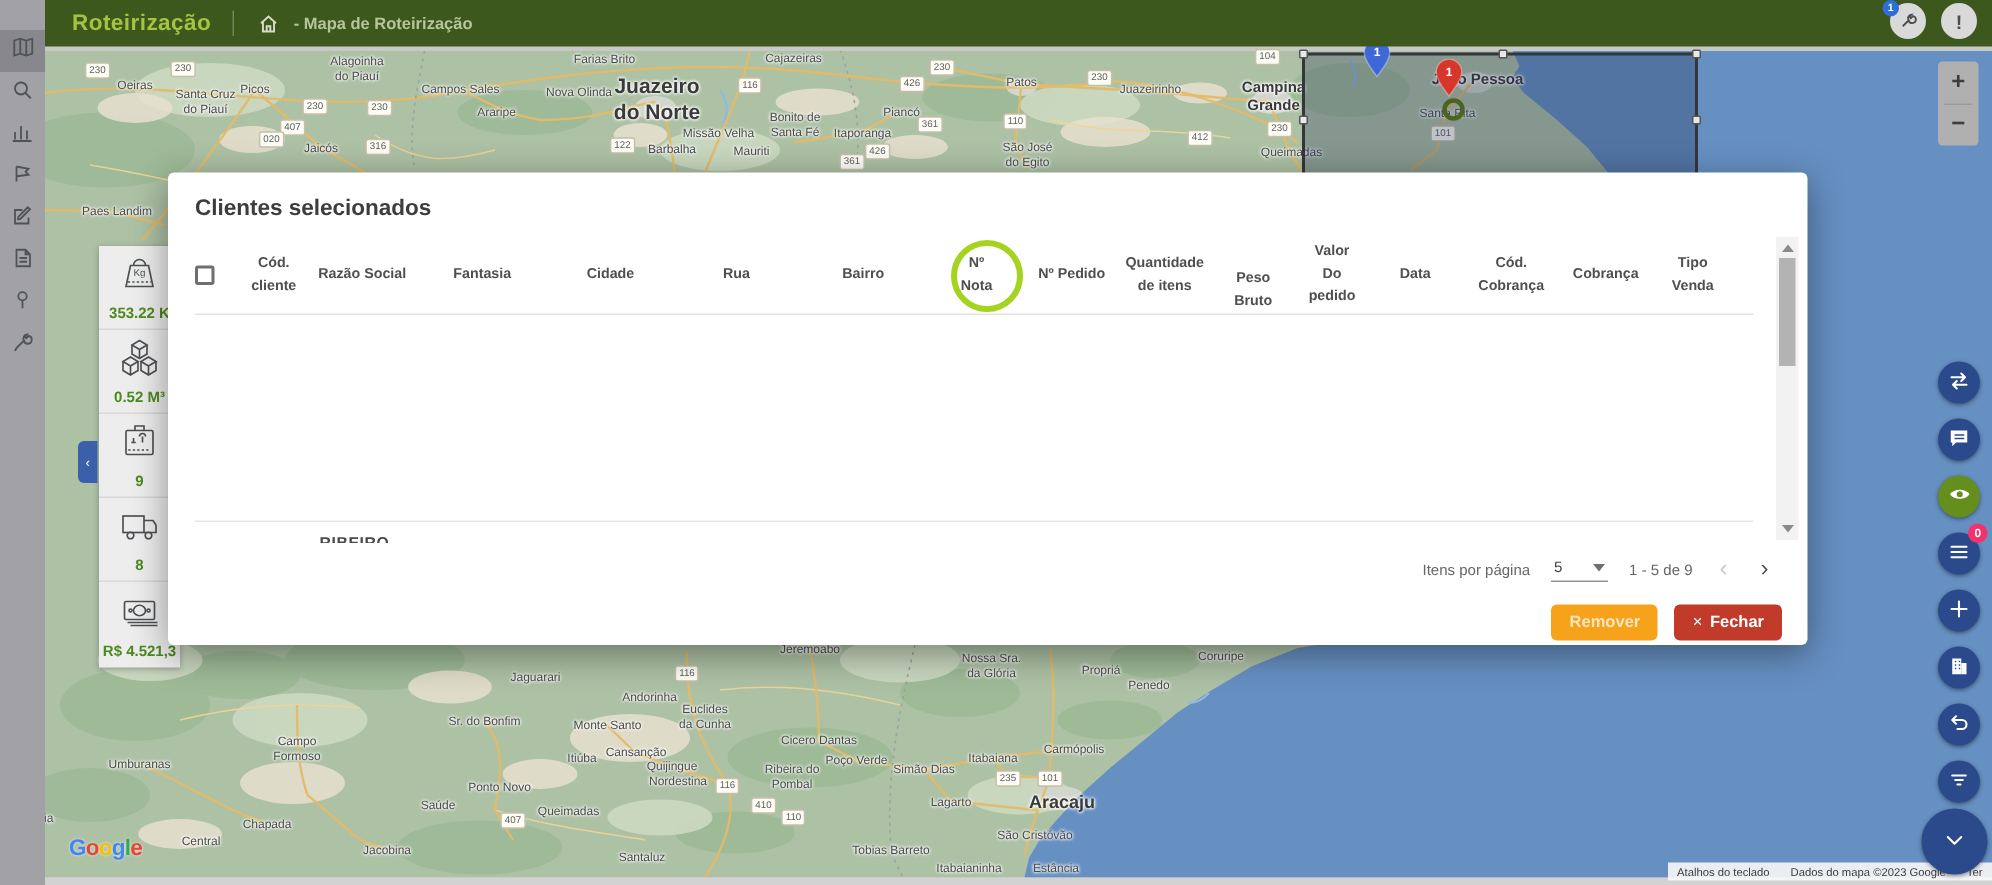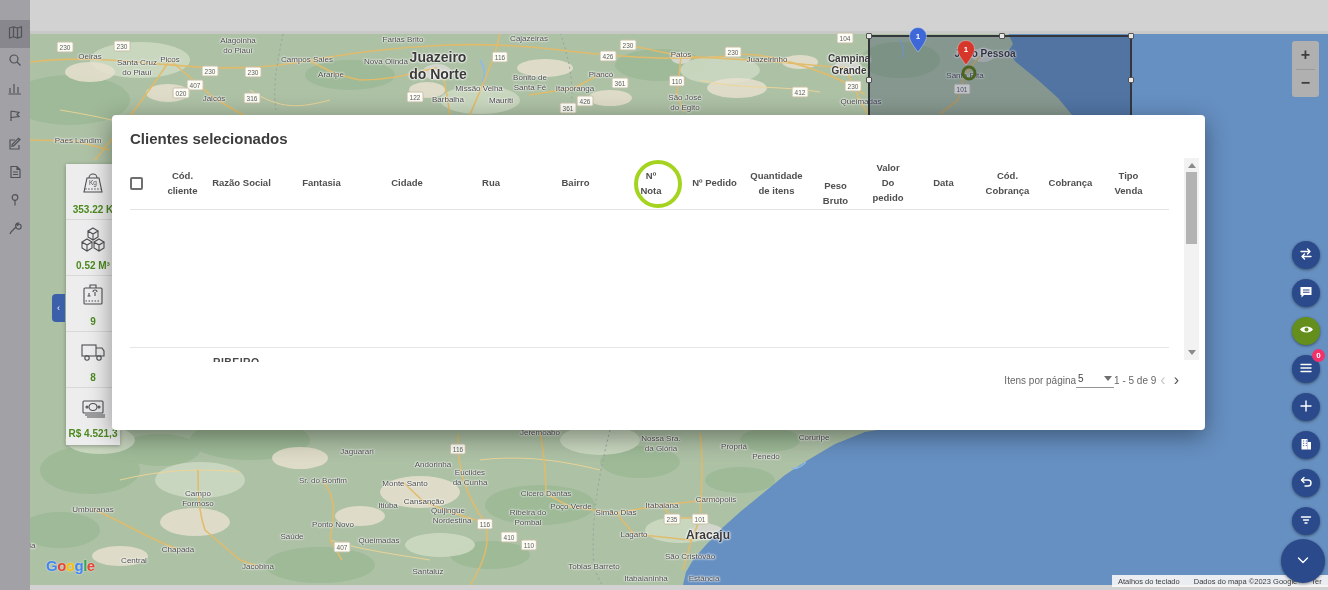--- a/index.html
+++ b/index.html
@@ -93,21 +93,21 @@
                 border-radius:50%; z-index:12; pointer-events:none; }
   .m-bottomline { position:absolute; left:18px; top:232px; width:1039px; height:1px; background:#e6e6e6; }
   .m-partial { position:absolute; left:101px; top:232px; height:15px; width:120px; overflow:hidden; }
   .m-partial span { display:block; margin-top:9px; font-size:10.5px; font-weight:bold; color:#4a4a4a; letter-spacing:.4px; }
   .m-scrollbar { position:absolute; left:1072px; top:43px; width:15px; height:202px; background:#f2f2f2; }
   .sb-arrow { position:absolute; left:4px; width:0; height:0; border-left:4px solid transparent; border-right:4px solid transparent; }
   .sb-arrow.up { top:5px; border-bottom:5px solid #8a8a8a; }
   .sb-arrow.down { bottom:5px; border-top:5px solid #8a8a8a; }
   .sb-thumb { position:absolute; left:2px; top:14px; width:11px; height:72px; background:#b3b3b3; cursor:grab; }
   .m-footer { position:absolute; right:22px; top:253px; height:24px; display:flex; align-items:center;
-              gap:0; font-size:10px; color:#666; }
+              gap:14px; font-size:10px; color:#666; }
   .pg-select { display:flex; align-items:center; gap:14px; border-bottom:1px solid #949494; padding:0 2px 3px 2px;
                width:38px; justify-content:space-between; cursor:pointer; color:#444; }
   .pg-caret { width:0; height:0; border-left:4px solid transparent; border-right:4px solid transparent;
               border-top:5px solid #6f6f6f; }
   .pg-chev { background:none; border:none; font-size:16px; line-height:1; cursor:pointer; padding:0 4px; }
   .pg-chev.prev { color:#c9c9c9; }
   .pg-chev.next { color:#555; }
   .m-actions { position:absolute; right:17px; top:288px; display:flex; gap:11px; }
   .btn { border:none; border-radius:4px; height:24px; font-size:11px; font-weight:bold; cursor:pointer;
          padding:0 12px; display:flex; align-items:center; gap:5px; }
@@ -332,20 +332,39 @@
           <path d="M0 12 C-7 3 -8.5 -1 -8.5 -4 A8.5 8.5 0 1 1 8.5 -4 C8.5 -1 7 3 0 12 Z" fill="#3e68d8" stroke="#ffffff55"></path>
           <text x="0" y="-1.5" text-anchor="middle" font-size="8" fill="#fff" font-family="Liberation Sans" font-weight="bold">1</text>
         </svg></div>
       <div class="marker" style="left: 966px; top: 70px;"><svg width="20" height="26" viewBox="-10 -13 20 26">
           <path d="M0 12 C-7 3 -8.5 -1 -8.5 -4 A8.5 8.5 0 1 1 8.5 -4 C8.5 -1 7 3 0 12 Z" fill="#d7362a" stroke="#ffffff55"></path>
           <text x="0" y="-1.5" text-anchor="middle" font-size="8" fill="#fff" font-family="Liberation Sans" font-weight="bold">1</text>
         </svg></div>
     </div>
   <div class="green-ring" style="left:969px;top:73px"></div>
 
+  <div class="topbar">
+    <div class="tb-title">Roteirização</div>
+    <div class="tb-sep"></div>
+    <svg class="tb-home" viewBox="0 0 14 14" fill="none" stroke="#d6dcc6" stroke-width="1.3">
+      <path d="M2 6.5 L7 2 L12 6.5 M3.3 5.8 V12 H10.7 V5.8 M5.8 12 V8.5 H8.2 V12"></path>
+    </svg>
+    <div class="tb-crumb">- Mapa de Roteirização</div>
+    <div class="tb-actions">
+      <div class="tb-circle">
+        <span class="tb-badge">1</span>
+        <svg width="12" height="12" viewBox="0 0 12 12">
+          <path d="M2.5 9.5 L6.5 5.5 M6.5 5.5 a2.4 2.4 0 1 0 2.8 -2.8 l-1.4 1.4 -1 -1 1.4 -1.4 a2.4 2.4 0 0 0 -1.8 3.8 Z" stroke="#4c4c4c" stroke-width="1.2" fill="none"></path>
+        </svg>
+      </div>
+      <div class="tb-circle">
+        <span>!</span>
+      </div>
+    </div>
+  </div>
 
   <div class="sidebar" id="sidebar">
       <div style="height:20px"></div>
       <div class="sb-item active">
         <span><svg width="15" height="15" viewBox="0 0 15 15" stroke="#4f5357" stroke-width="1.2" fill="none">
             <path d="M1.5 3 L5.5 1.8 9.5 3 13.5 1.8 V11.8 L9.5 13 5.5 11.8 1.5 13 Z M5.5 1.8 V11.8 M9.5 3 V13"></path>
           </svg></span>
       </div>
       <div class="sb-item">
         <span><svg width="14" height="14" viewBox="0 0 14 14" stroke="#4f5357" stroke-width="1.2" fill="none">
@@ -576,15 +595,22 @@
     <div class="m-footer">
       <span>Itens por página</span>
       <span class="pg-select">
         <span>5</span>
         <span class="pg-caret"></span>
       </span>
       <span>1 - 5 de 9</span>
       <button class="pg-chev prev">‹</button>
       <button class="pg-chev next">›</button>
     </div>
+    <div class="m-actions">
+      <button class="btn btn-remove">Remover</button>
+      <button class="btn btn-close">
+        <span class="x">×</span>
+        <span>Fechar</span>
+      </button>
+    </div>
   </div>
 
 </div>
 
 </body></html>

